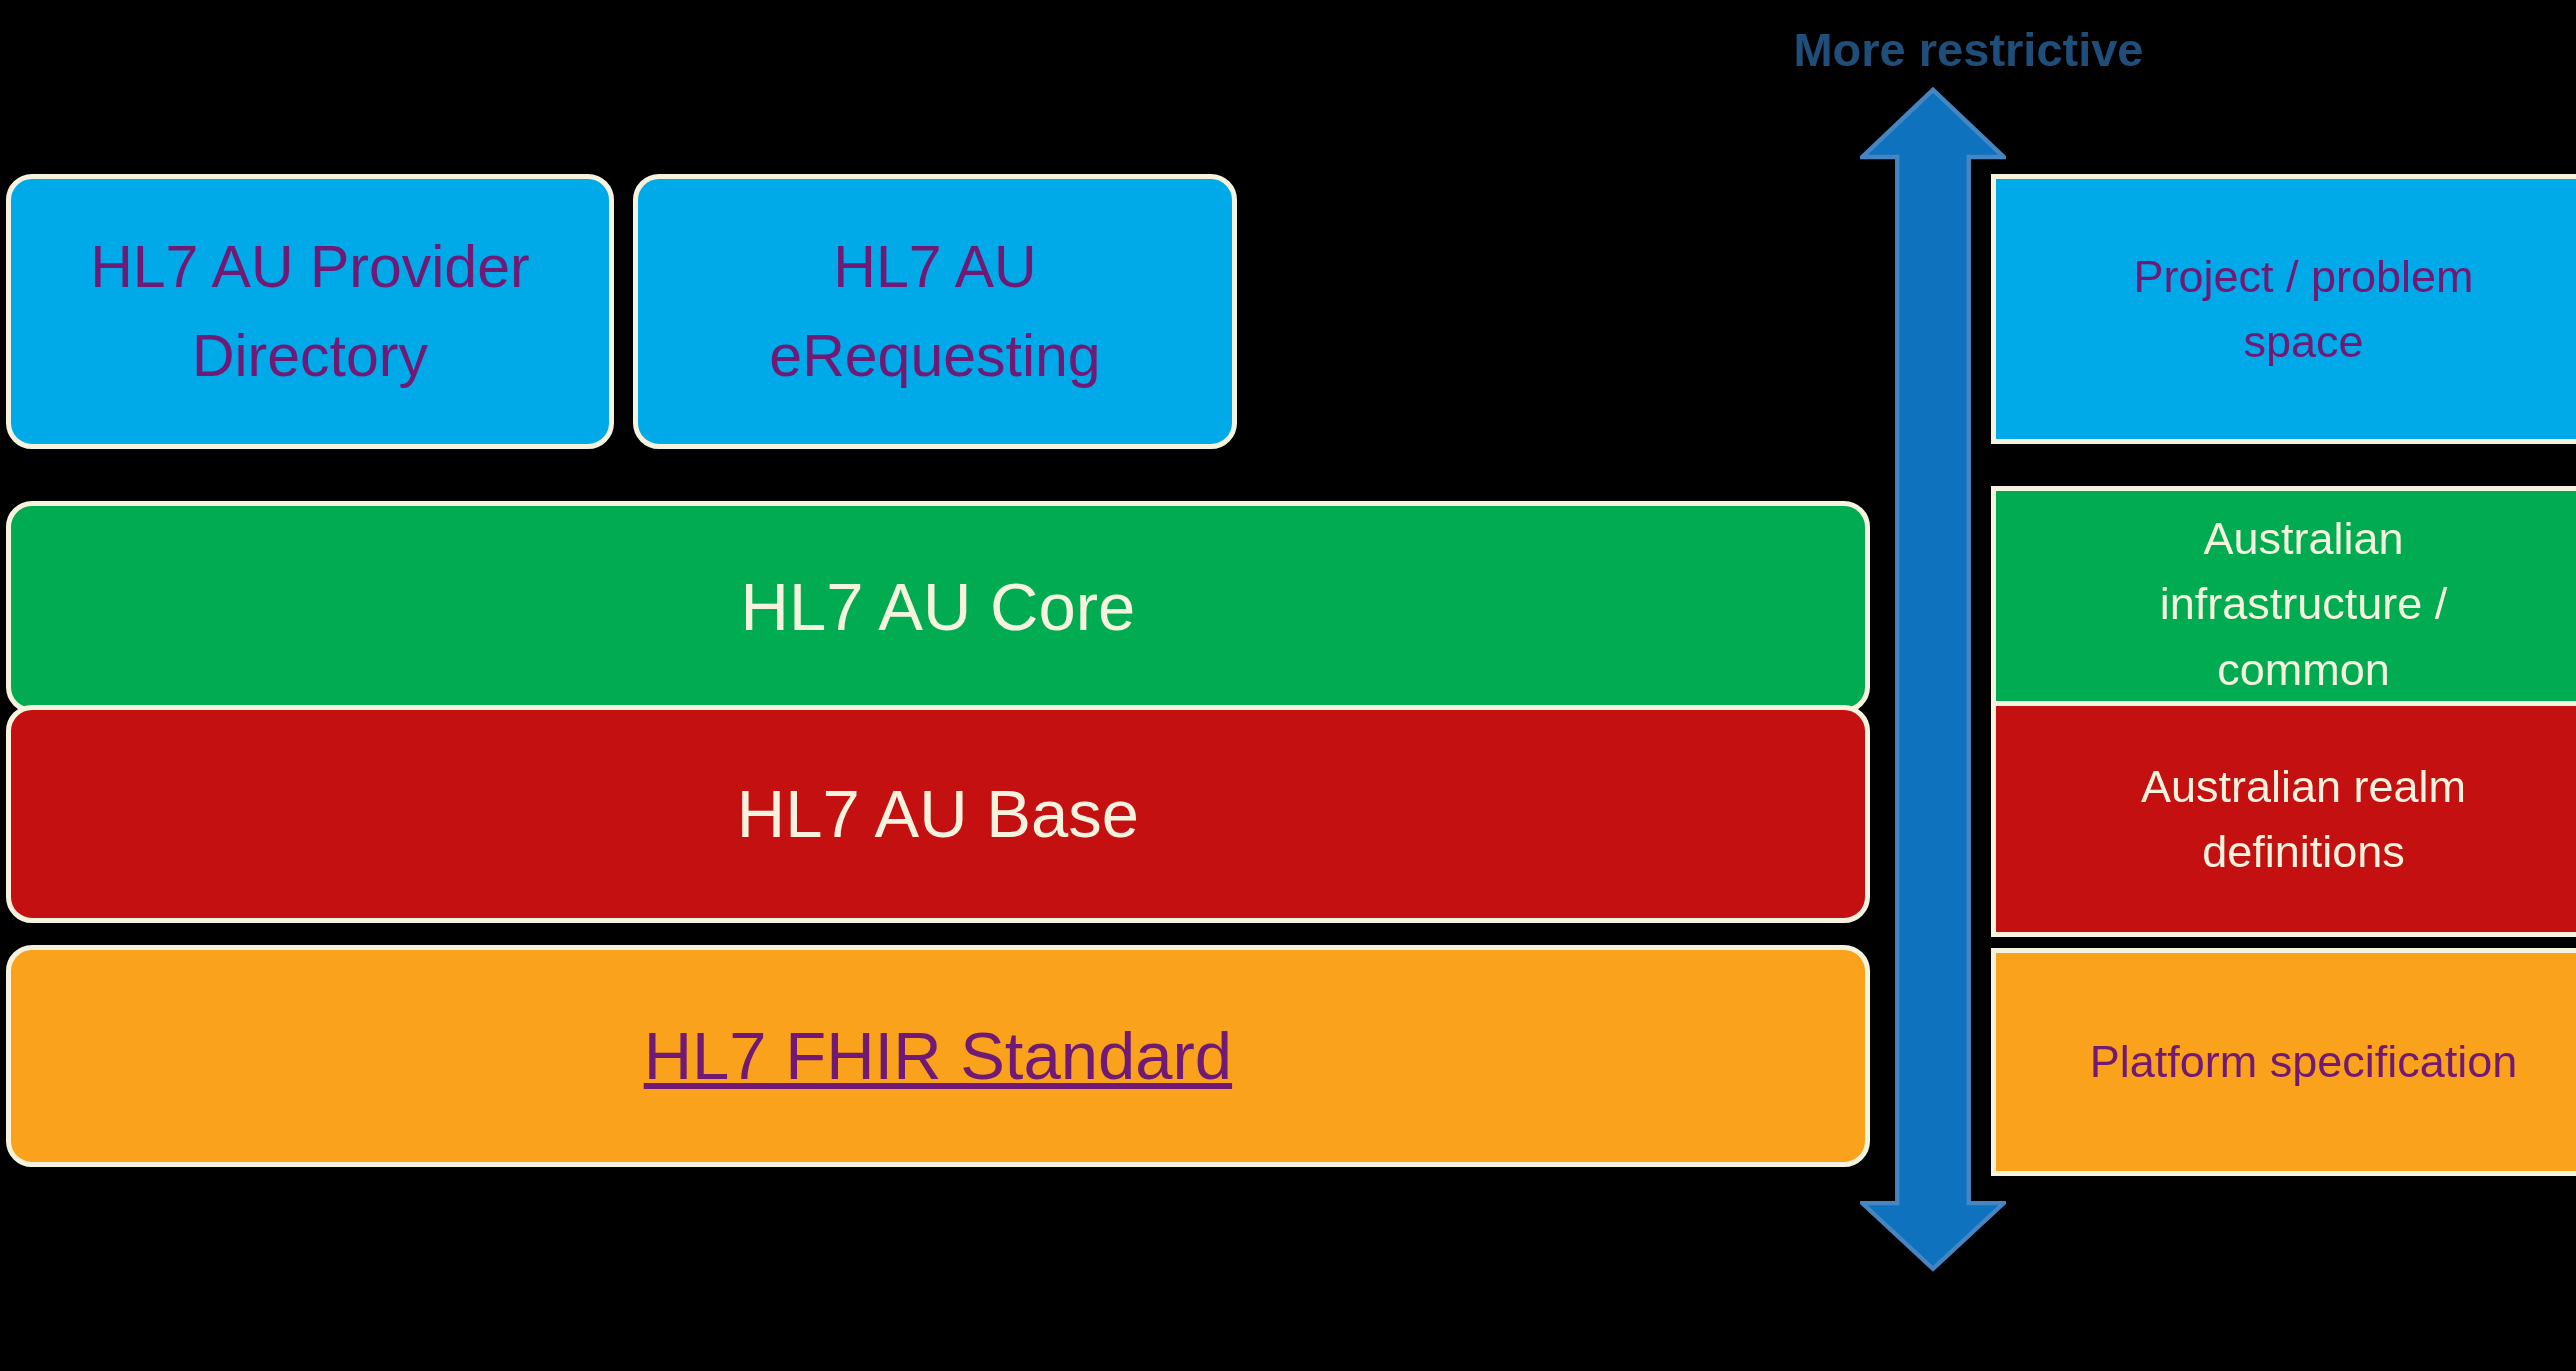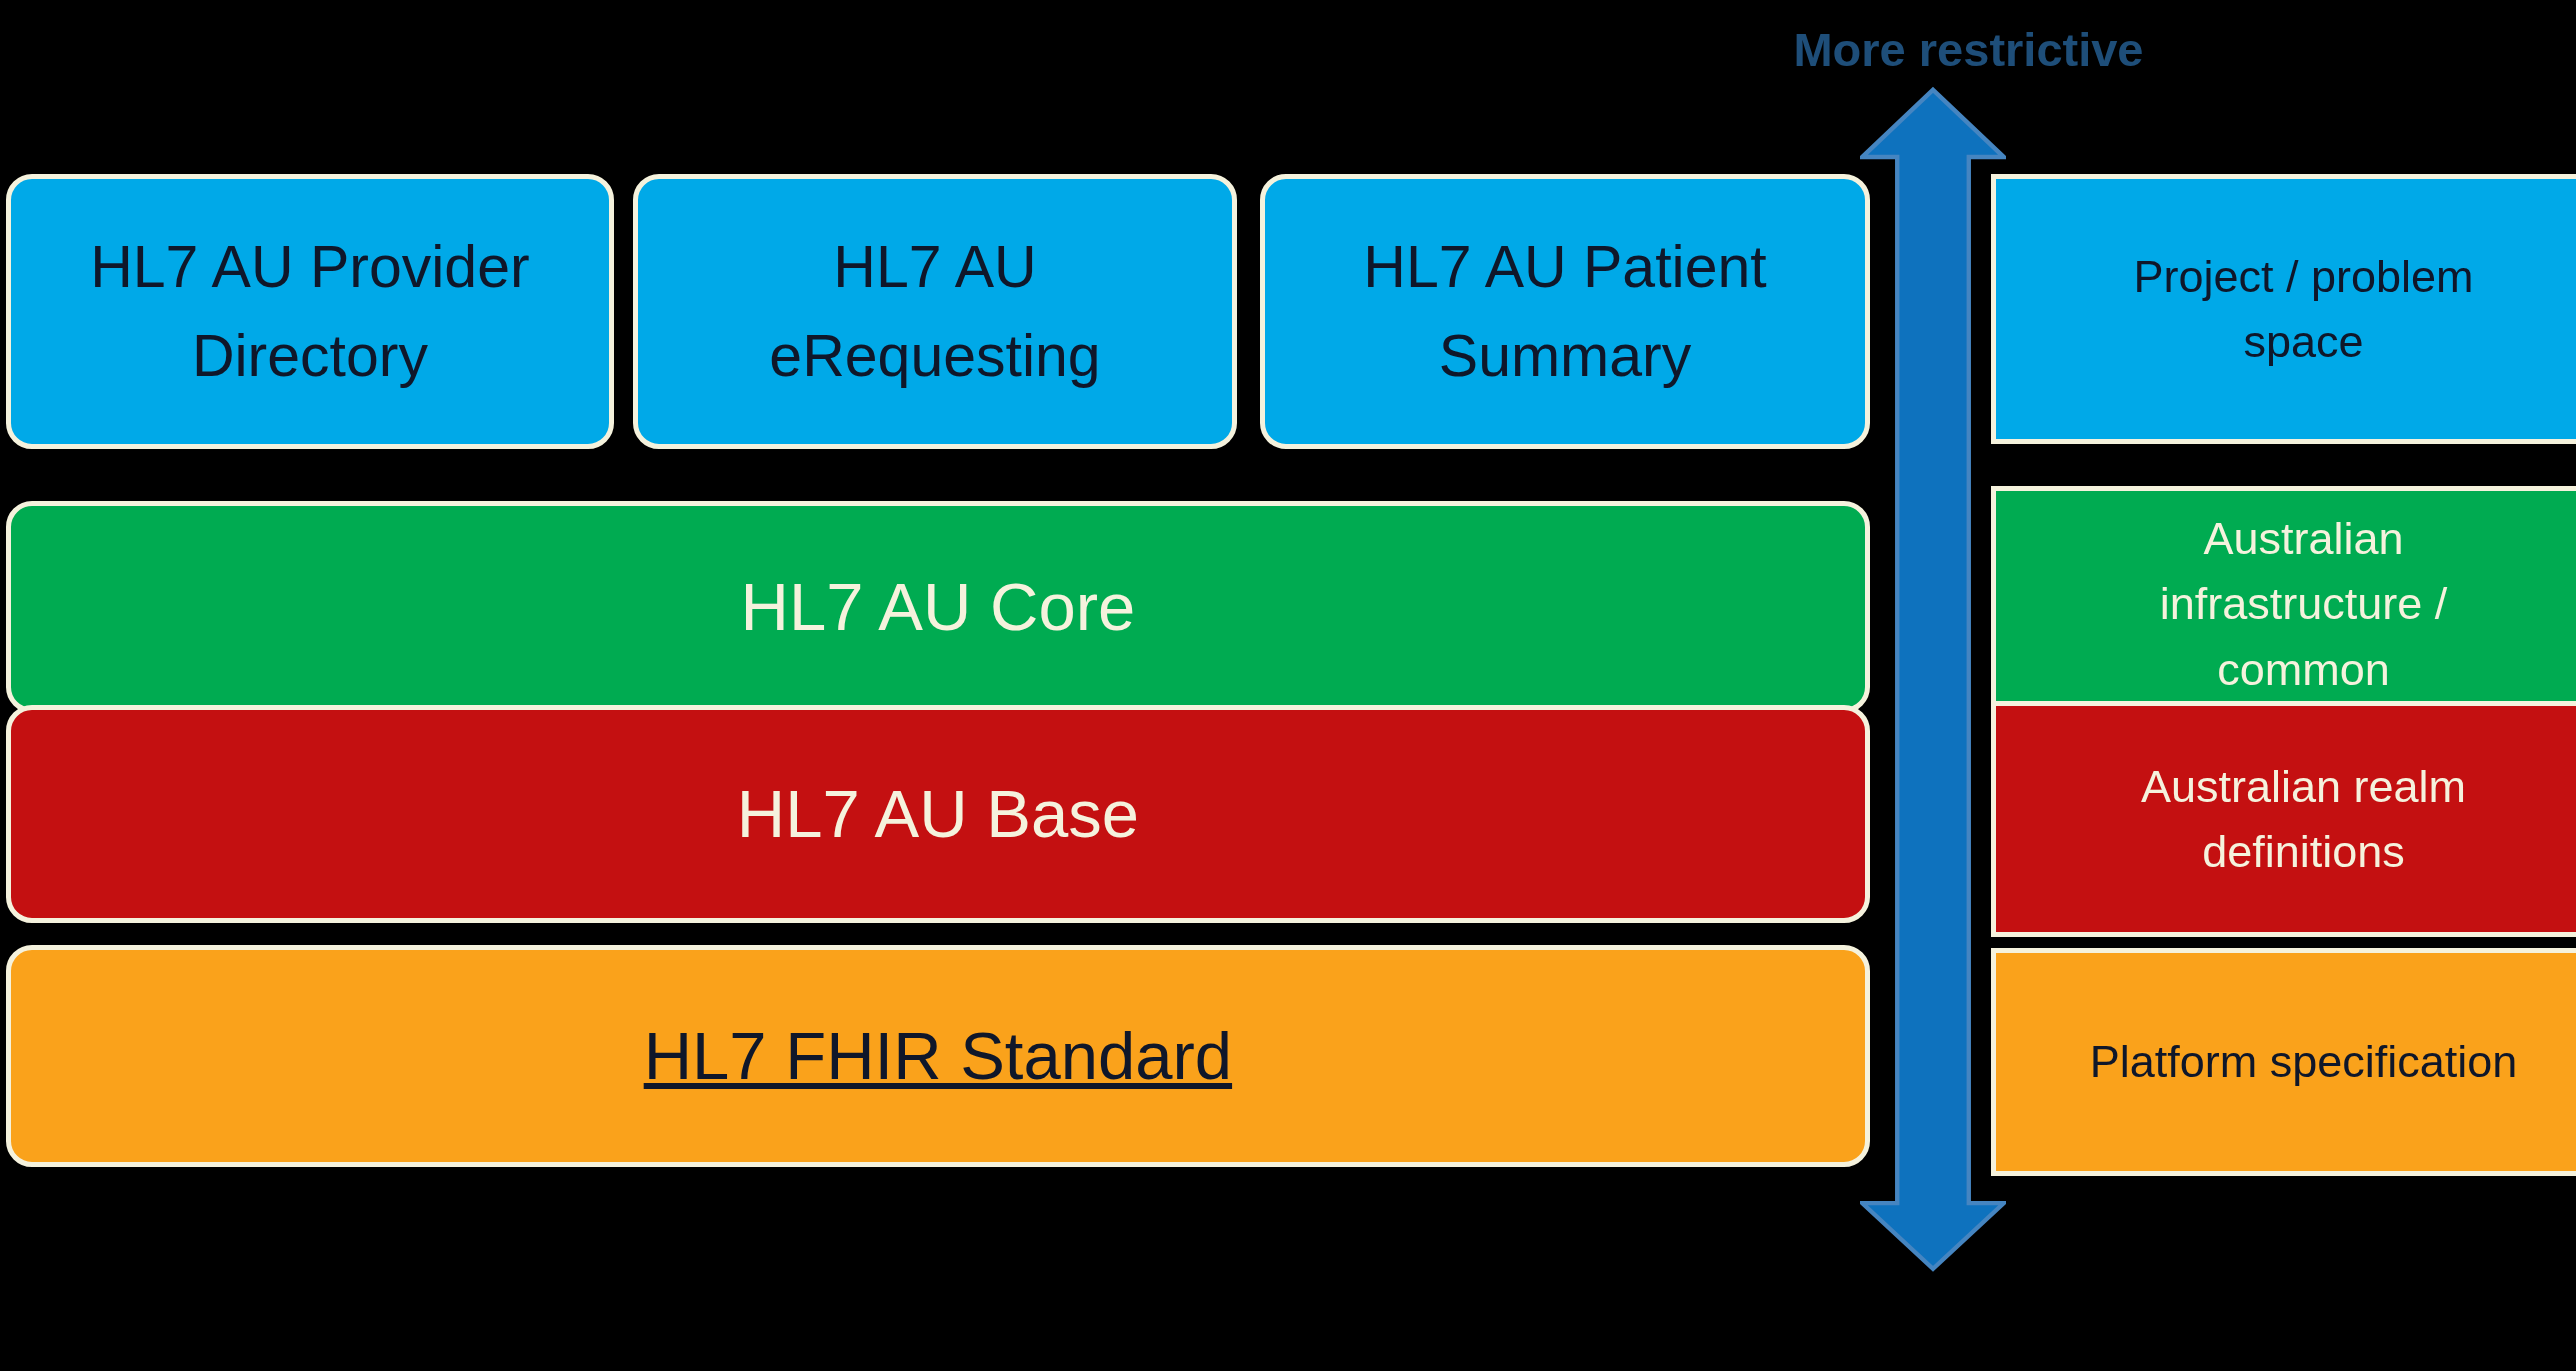--- a/index.html
+++ b/index.html
@@ -16,21 +16,21 @@
     font-family: "Liberation Sans", "DejaVu Sans", sans-serif;
   }
   .box {
     position: absolute;
     box-sizing: border-box;
     border: 5.9px solid #F5F2DD;
     display: flex;
     align-items: center;
     justify-content: center;
     text-align: center;
-    color: #0f172a;
+    color: #701a75;
   }
   .rounded { border-radius: 26px; }
   .fill-blue   { background: #00A9E8; }
   .fill-green  { background: #00AB51; color: #F5F2DD; margin-top: 32px; }
   .fill-red    { background: #C41011; color: #F5F2DD; }
   .fill-orange { background: #FAA21B; }
 
   
   .top-box { top: 174px; height: 275px; font-size: 59px; line-height: 1.5; }
   .top-box .inner { max-width: 483px; }
@@ -89,23 +89,20 @@
   </div>
 
   <div class="box rounded fill-blue top-box" id="box-provider-directory">
     <span class="inner">HL7 AU Provider Directory</span>
   </div>
 
   <div class="box rounded fill-blue top-box" id="box-erequesting">
     <span class="inner">HL7 AU eRequesting</span>
   </div>
 
-  <div class="box rounded fill-blue top-box" id="box-patient-summary">
-    <span class="inner">HL7 AU Patient Summary</span>
-  </div>
 
   <div class="box rounded fill-green row-box" id="row-au-core">
     <span class="inner">HL7 AU Core</span>
   </div>
 
   <div class="box rounded fill-red row-box" id="row-au-base">
     <span class="inner">HL7 AU Base</span>
   </div>
 
   <div class="box rounded fill-orange row-box" id="row-fhir-standard">

